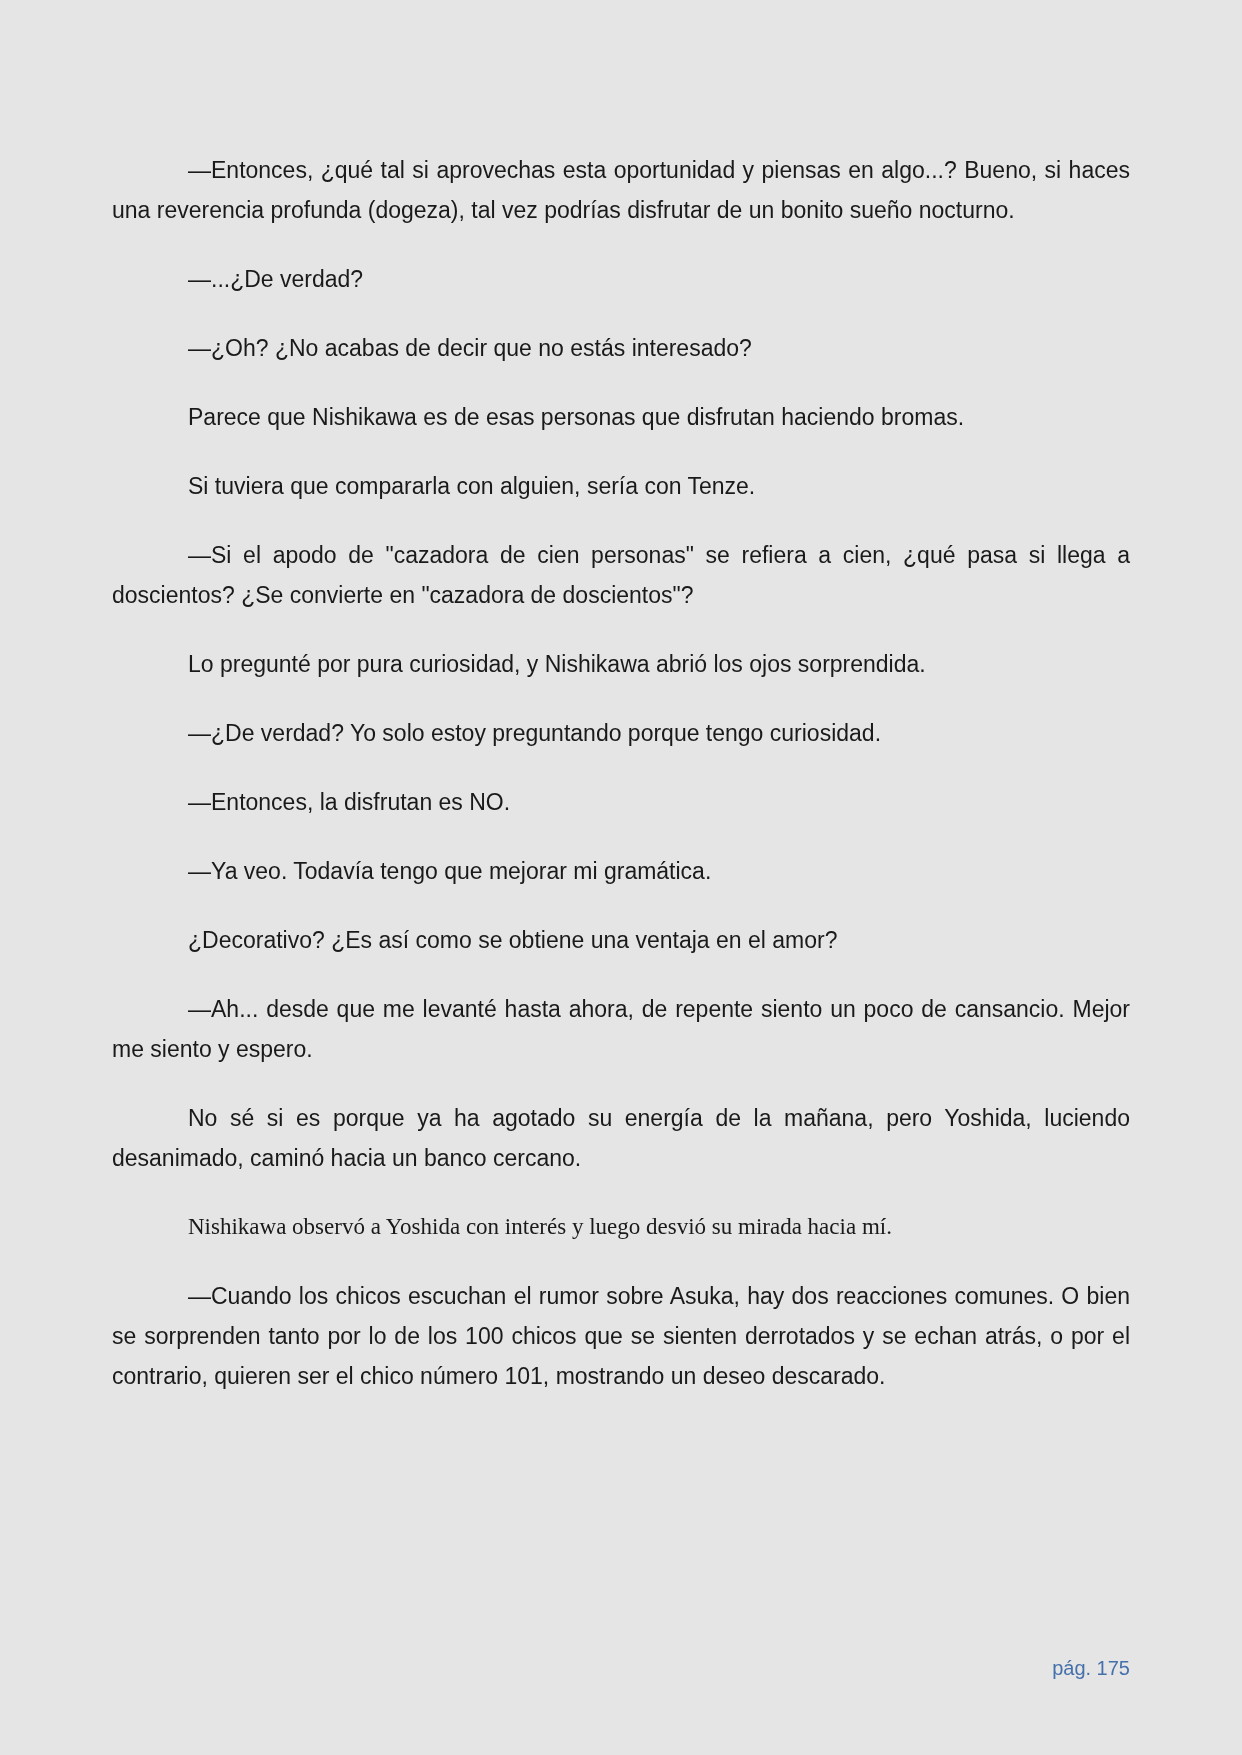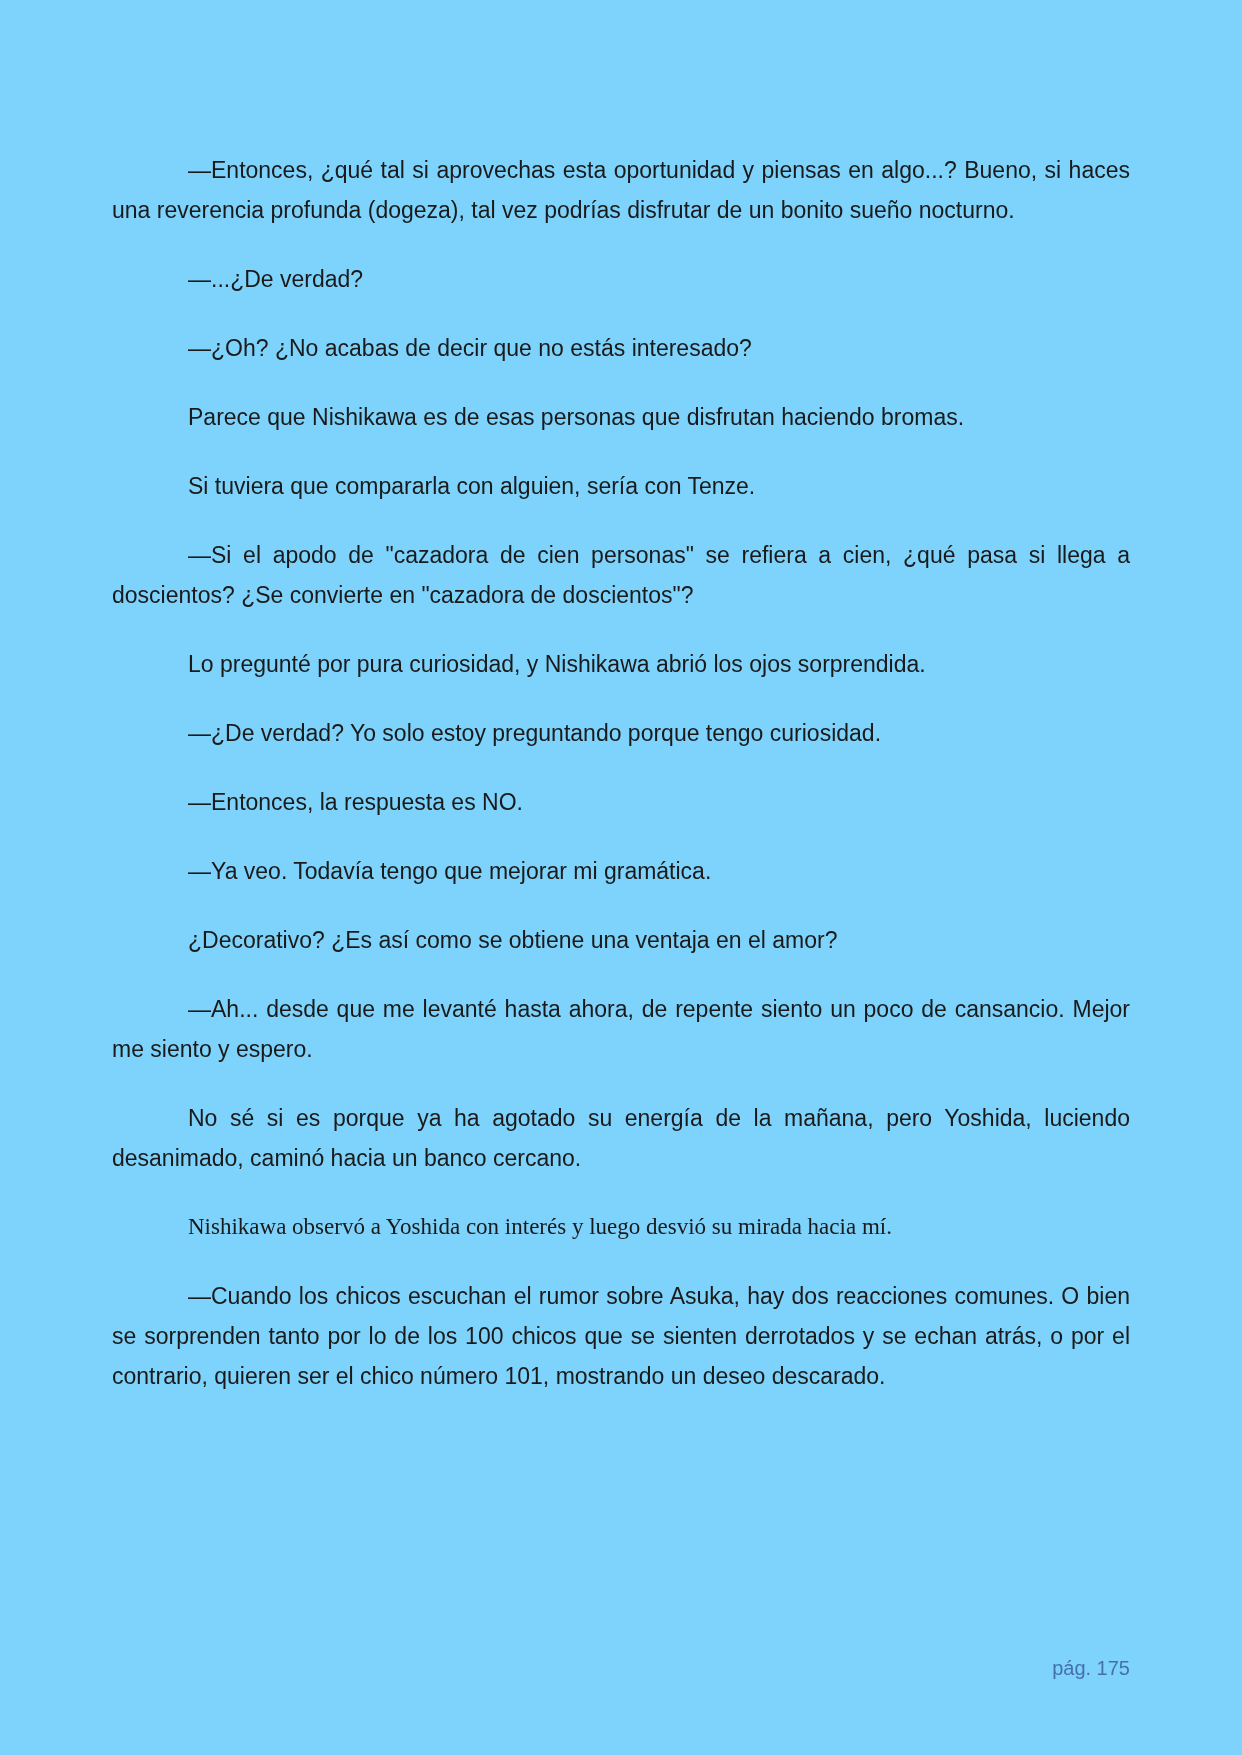--- a/index.html
+++ b/index.html
@@ -30,31 +30,31 @@
     top: 1656px;
     right: 112px;
     font-size: 20px;
     line-height: 24px;
     font-family: "Liberation Sans", "DejaVu Sans", sans-serif;
   }
 </style>
 </head>
 <body>
 
-<div class="page" style="background: #7dd3fc;">
+<div class="page" style="background: #e5e5e5;">
   <div class="body-text">
     <p style="color: rgb(26, 26, 26);">—Entonces, ¿qué tal si aprovechas esta oportunidad y piensas en algo...? Bueno, si haces una reverencia profunda (dogeza), tal vez podrías disfrutar de un bonito sueño nocturno.</p>
     <p style="color: rgb(26, 26, 26);">—...¿De verdad?</p>
     <p style="color: rgb(26, 26, 26);">—¿Oh? ¿No acabas de decir que no estás interesado?</p>
     <p style="color: rgb(26, 26, 26);">Parece que Nishikawa es de esas personas que disfrutan haciendo bromas.</p>
     <p style="color: rgb(26, 26, 26); margin-top: 20px;">Si tuviera que compararla con alguien, sería con Tenze.</p>
     <p style="color: rgb(26, 26, 26);">—Si el apodo de "cazadora de cien personas" se refiera a cien, ¿qué pasa si llega a doscientos? ¿Se convierte en "cazadora de doscientos"?</p>
     <p style="color: rgb(26, 26, 26);">Lo pregunté por pura curiosidad, y Nishikawa abrió los ojos sorprendida.</p>
     <p style="color: rgb(26, 26, 26);">—¿De verdad? Yo solo estoy preguntando porque tengo curiosidad.</p>
-    <p style="color: rgb(26, 26, 26);">—Entonces, la respuesta es NO.</p>
+    <p style="color: rgb(26, 26, 26);">—Entonces, la disfrutan es NO.</p>
     <p style="color: rgb(26, 26, 26);">—Ya veo. Todavía tengo que mejorar mi gramática.</p>
     <p style="color: rgb(26, 26, 26);">¿Decorativo? ¿Es así como se obtiene una ventaja en el amor?</p>
     <p style="color: rgb(26, 26, 26);">—Ah... desde que me levanté hasta ahora, de repente siento un poco de cansancio. Mejor me siento y espero.</p>
     <p style="color: rgb(26, 26, 26);">No sé si es porque ya ha agotado su energía de la mañana, pero Yoshida, luciendo desanimado, caminó hacia un banco cercano.</p>
     <p style="color: rgb(26, 26, 26); font-family: Liberation Serif, serif;">Nishikawa observó a Yoshida con interés y luego desvió su mirada hacia mí.</p>
     <p style="color: rgb(26, 26, 26);">—Cuando los chicos escuchan el rumor sobre Asuka, hay dos reacciones comunes. O bien se sorprenden tanto por lo de los 100 chicos que se sienten derrotados y se echan atrás, o por el contrario, quieren ser el chico número 101, mostrando un deseo descarado.</p>
   </div>
 
   <div class="page-footer">
     <span style="color: rgb(70, 112, 171);">pág. 175</span>

